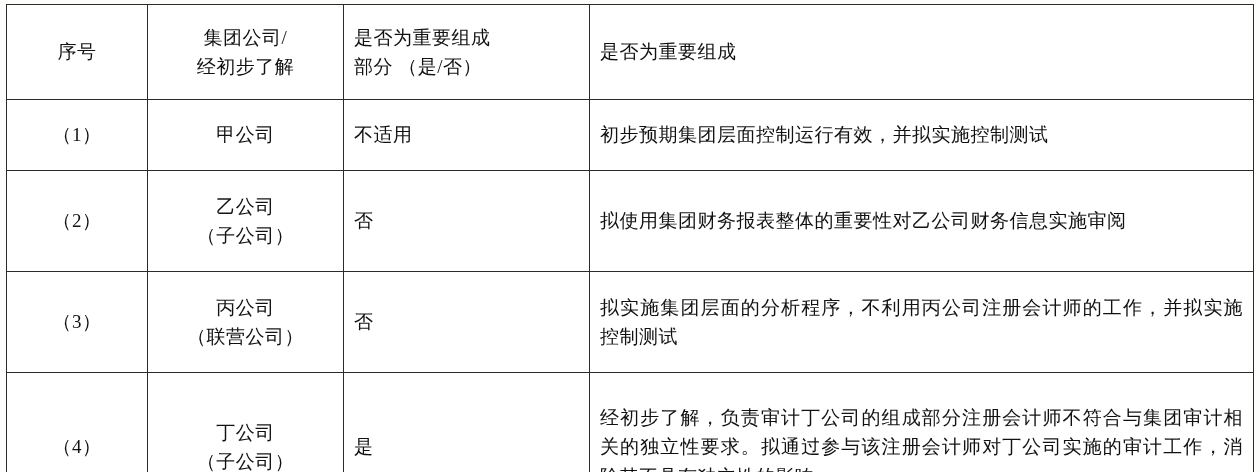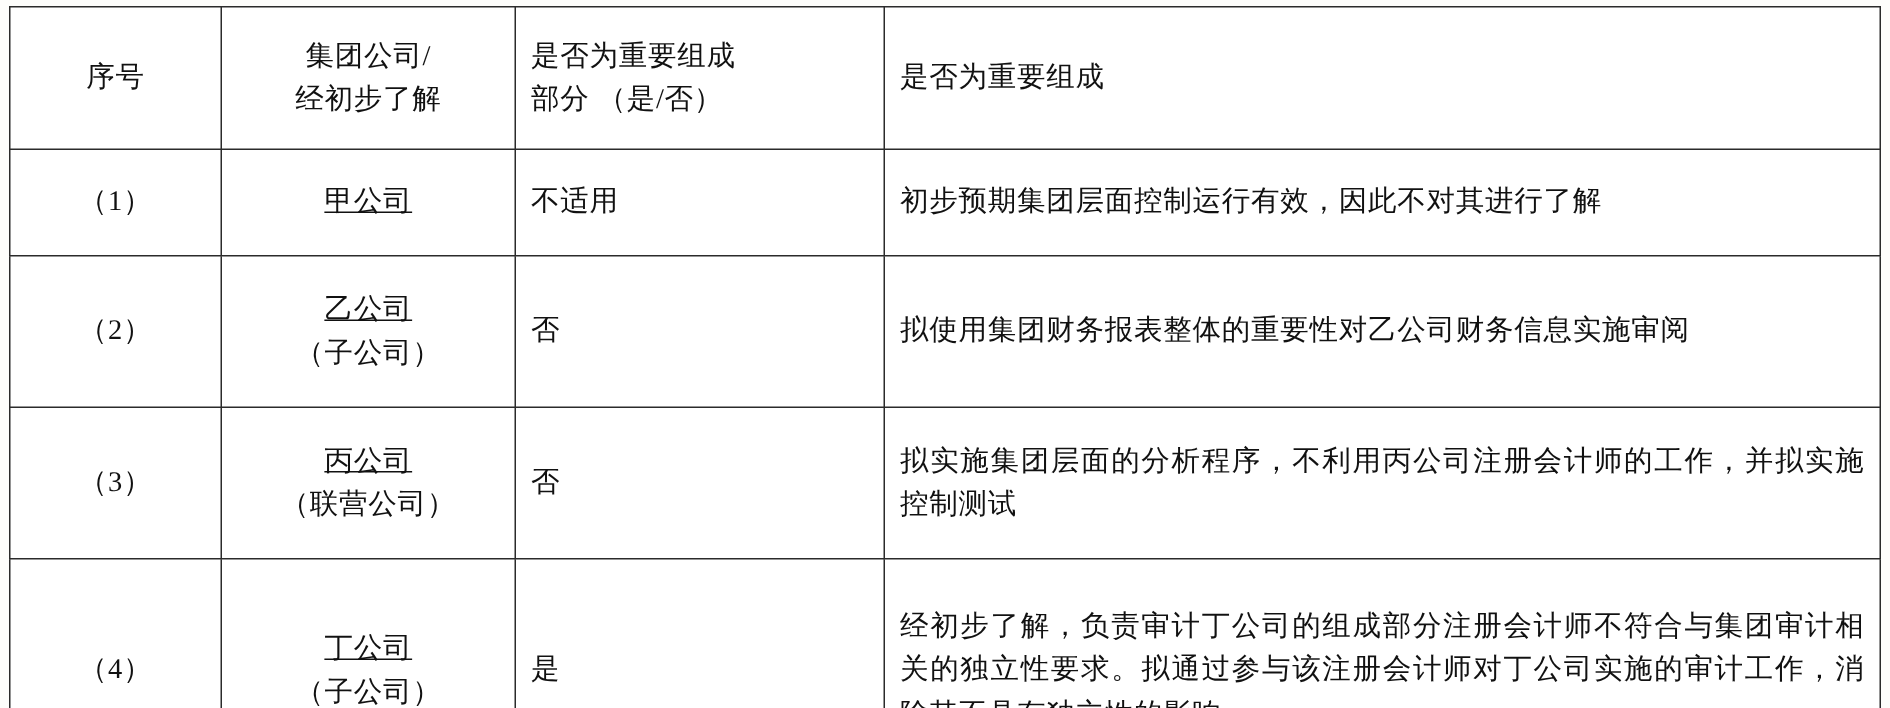--- a/index.html
+++ b/index.html
@@ -43,21 +43,21 @@
     font-weight: bold;
     font-size: 20px;
     letter-spacing: 1px;
   }
   .col-no     { width: 120px; text-align: center; }
   .col-entity { width: 175px; text-align: center; margin-top: 16px; }
   .col-flag   { width: 225px; text-align: left; }
   .col-strategy { text-align: left; }
   .head-row td { height: 82px; }
   .hdr-line { display: block; }
-  .entity-main { display: block; text-decoration: underline; }
+  .entity-main { display: block; }
   .entity-sub  { display: block; }
   .strategy-text {
     display: block;
     text-align: justify;
     text-justify: inter-ideograph;
   }
   .row-1 td { height: 58px; }
   .row-2 td { height: 88px; }
   .row-3 td { height: 88px; }
   .row-4 td { height: 136px; }
@@ -88,21 +88,21 @@
       </tr>
     </thead>
     <tbody>
       <tr class="row-1">
         <td class="col-no no-cell">（1）</td>
         <td class="col-entity">
           <span class="entity-main">甲公司</span>
         </td>
         <td class="col-flag">不适用</td>
         <td class="col-strategy strategy-cell">
-          <span class="strategy-text">初步预期集团层面控制运行有效，因此不对其进行了解</span>
+          <span class="strategy-text">初步预期集团层面控制运行有效，并拟实施控制测试</span>
         </td>
       </tr>
       <tr class="row-2">
         <td class="col-no no-cell">（2）</td>
         <td class="col-entity">
           <span class="entity-main">乙公司</span>
           <span class="entity-sub">（子公司）</span>
         </td>
         <td class="col-flag">否</td>
         <td class="col-strategy strategy-cell">

